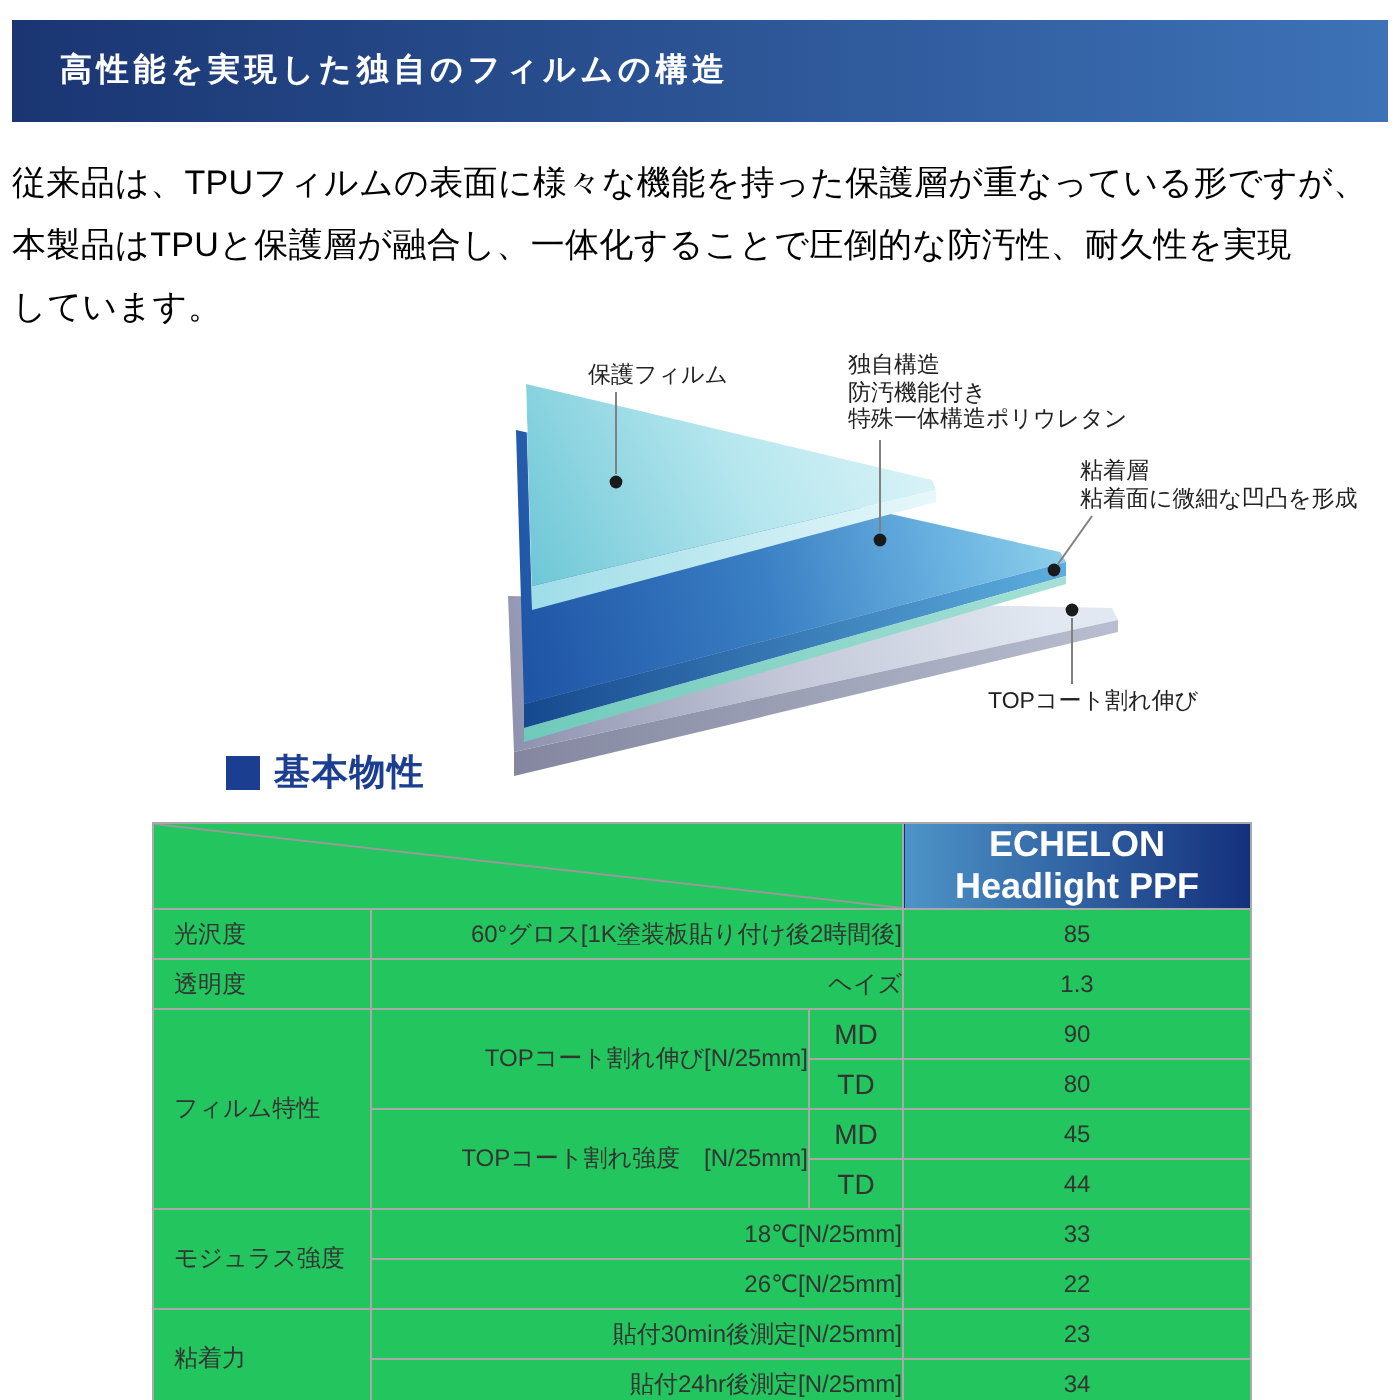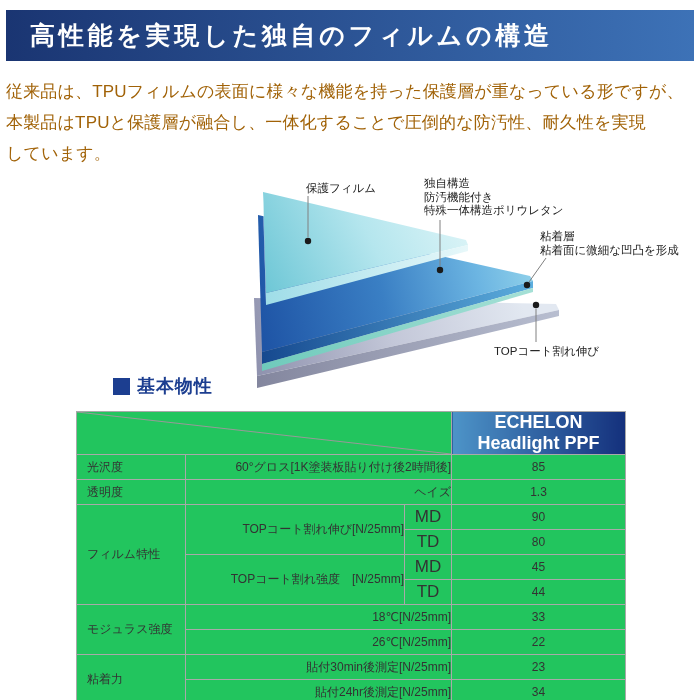--- a/index.html
+++ b/index.html
@@ -3,31 +3,31 @@
 <meta charset="utf-8">
 <style>
   html,body{margin:0;padding:0;background:#fff;}
   #app{position:relative;width:700px;height:700px;background:#ffffff;overflow:hidden;
        font-family:"Liberation Sans","DejaVu Sans",sans-serif;color:#1a1a1a;}
 
   
   .banner{position:absolute;left:6px;top:10px;width:688px;height:51px;
           background:linear-gradient(90deg,var(--banner-start,#1a3572),var(--banner-end,#3d72b7));
           display:flex;align-items:center;padding-left:24px;box-sizing:border-box;}
-  .banner-title{font-family:Liberation Mono, monospace;font-size:25px;font-weight:600;
+  .banner-title{font-family:Liberation Mono, monospace;font-size:16px;font-weight:600;
           color:#ffffff;letter-spacing:0.15em;white-space:nowrap;}
 
   
   .intro{position:absolute;left:6px;top:76px;width:690px;font-size:17px;line-height:31px;
-         font-weight:500;color:#a16207;white-space:pre-line;letter-spacing:0.01em;}
+         font-weight:500;color:#000000;white-space:pre-line;letter-spacing:0.01em;}
 
   
   .diagram-svg{position:absolute;left:0;top:172px;width:700px;height:216px;}
   .dlabel{position:absolute;font-size:11.5px;line-height:13.5px;color:#222;white-space:nowrap;}
-  #lbl-protective{left:306px;top:182px;}
+  #lbl-protective{left:294px;top:182px;}
   #lbl-unique{left:424px;top:177px;}
   #lbl-adhesive{left:540px;top:230px;}
   #lbl-pet{left:494px;top:345px;}
 
   
   .section-head{position:absolute;left:77px;top:374px;display:flex;align-items:center;gap:7px;padding-left:36px;}
   .section-bullet{width:17px;height:17px;background:var(--accent,#1c3e90);}
   .section-title{font-size:18px;font-weight:bold;color:var(--accent,#1c3e90);letter-spacing:0.05em;}
 
   
@@ -36,21 +36,21 @@
   .spec-table td{border:1px solid #a9a9a9;font-size:12px;color:#333;padding:0;overflow:hidden;
                  vertical-align:middle;background:#22c55e;}
   .spec-table tr{height:25px;}
   .spec-table tr.hdr{height:30px;}
   td.diag{position:relative;}
   td.diag svg{position:absolute;left:0;top:0;width:100%;height:100%;display:block;}
   td.prodhead{background:linear-gradient(90deg,var(--th-start,#4d94c8),var(--th-end,#14307c));
               color:#fff;font-weight:bold;font-size:18px;text-align:center;}
   td.cat{padding-left:10px;text-align:left;}
   td.test{padding-left:12px;text-align:right;}
-  td.dir{text-align:center;font-size:17px;}
+  td.dir{text-align:center;font-size:14px;}
   td.val{text-align:center;}
 </style>
 </head>
 <body>
 
 <div id="app" style="--banner-start: #1a3572; --banner-end: #3d72b7; --th-start: #4d94c8; --th-end: #14307c; --accent: #1c3e90;">
 
   <div class="banner">
     <div class="banner-title">高性能を実現した独自のフィルムの構造</div>
   </div>

